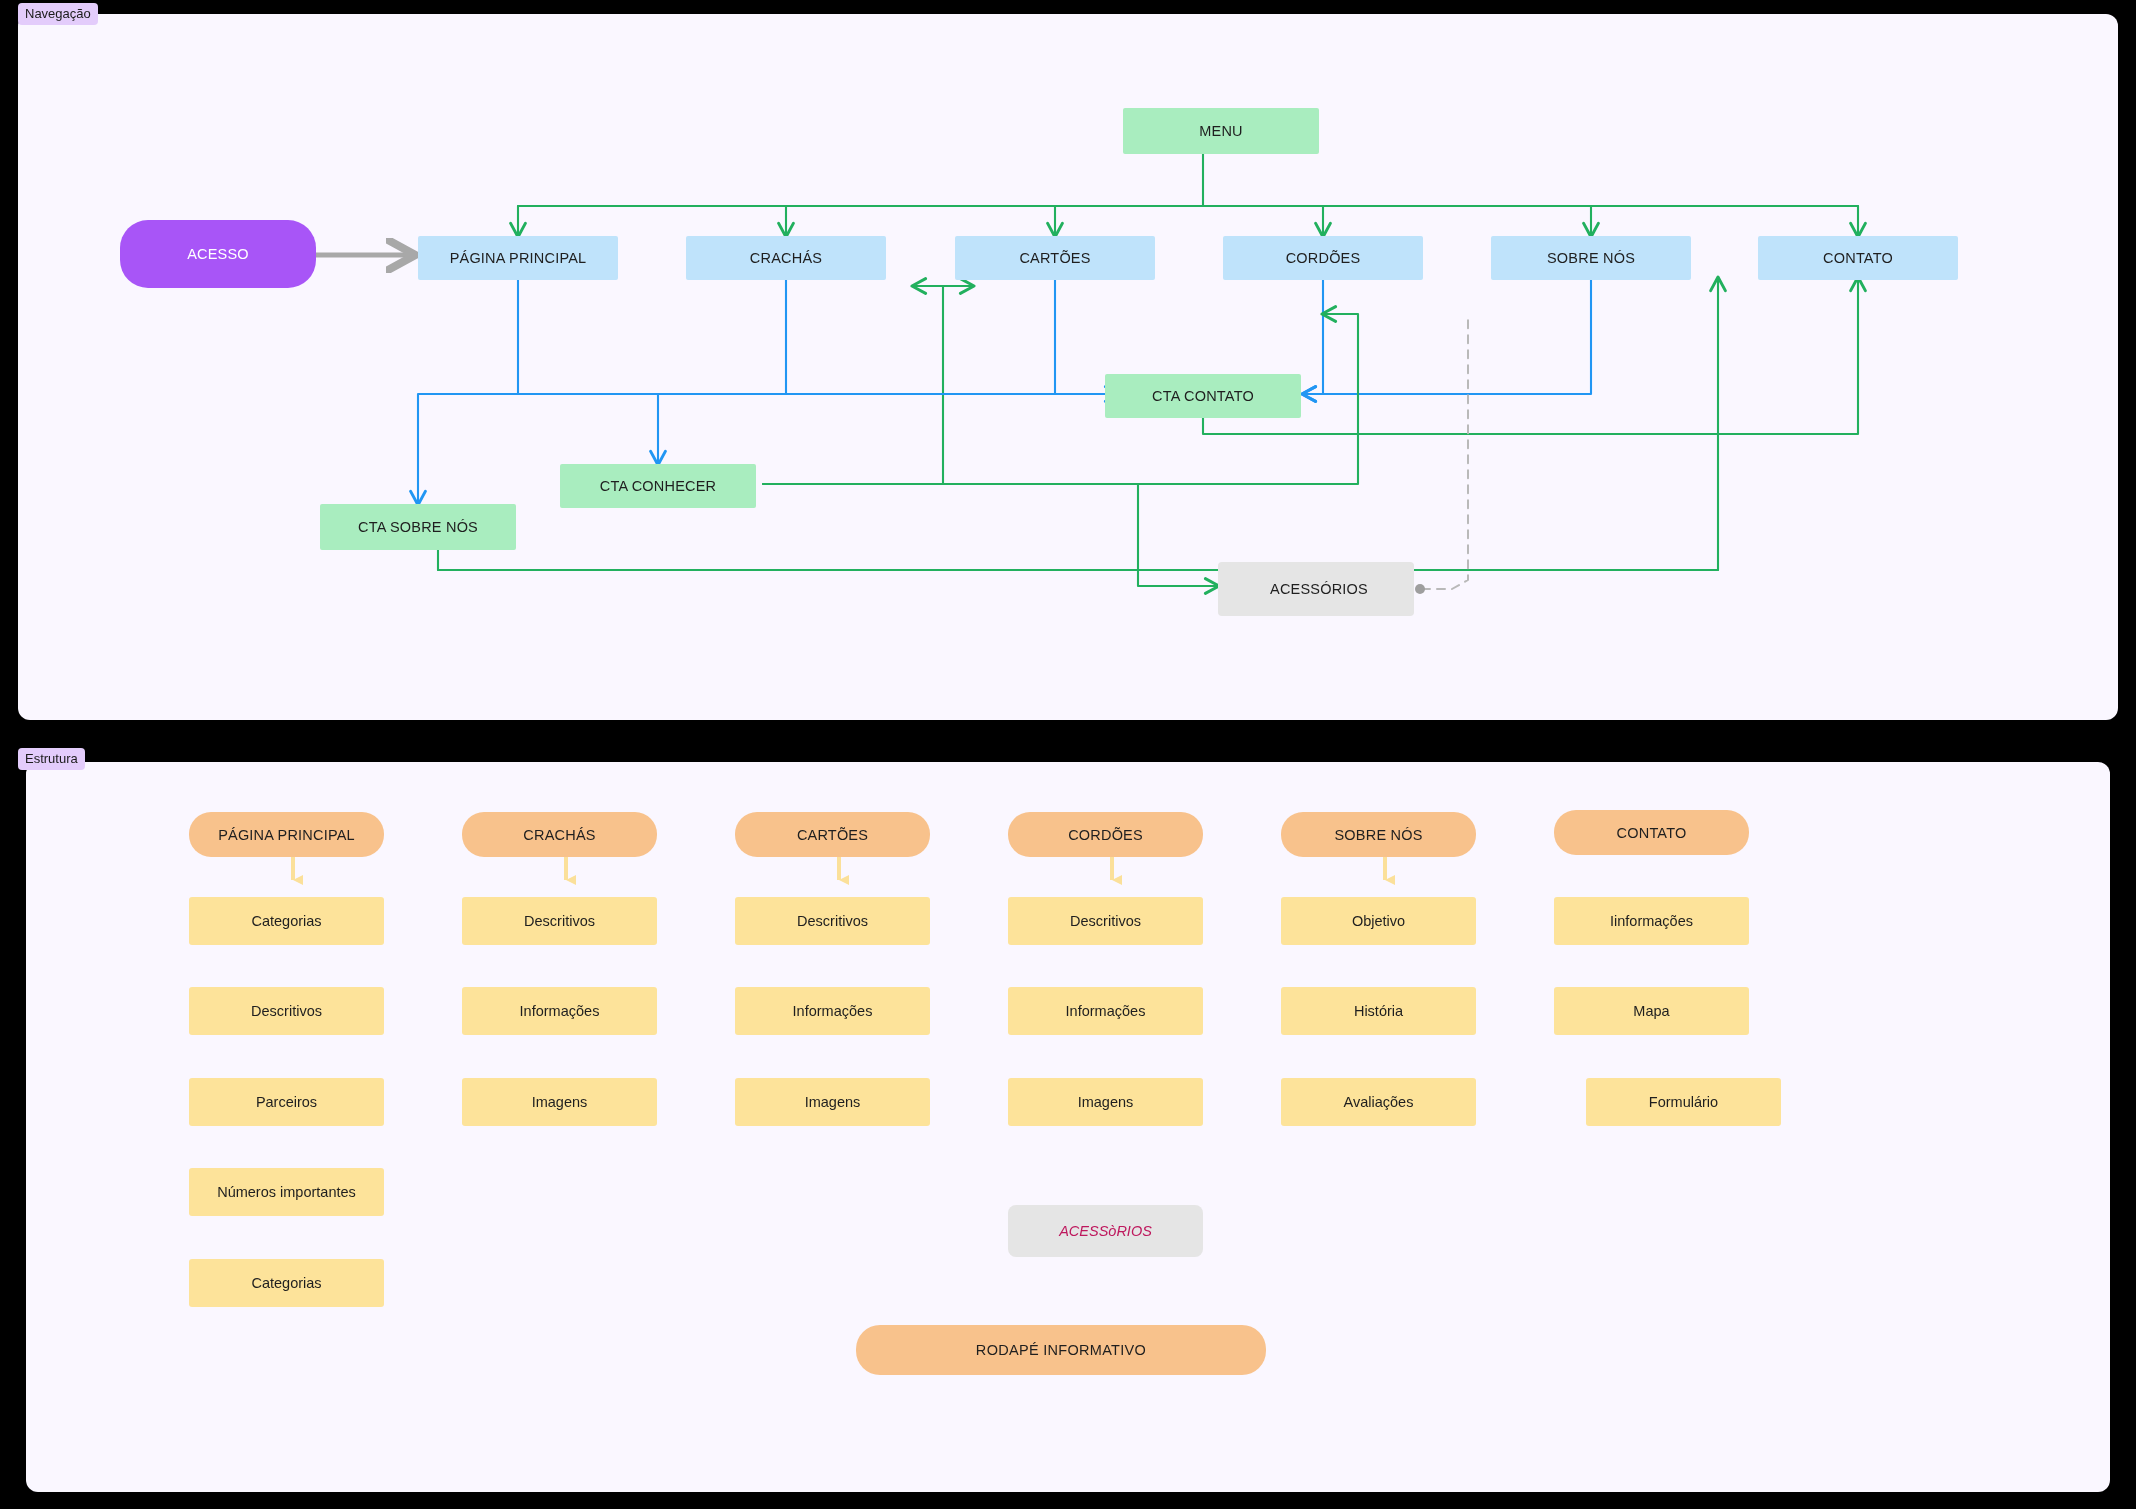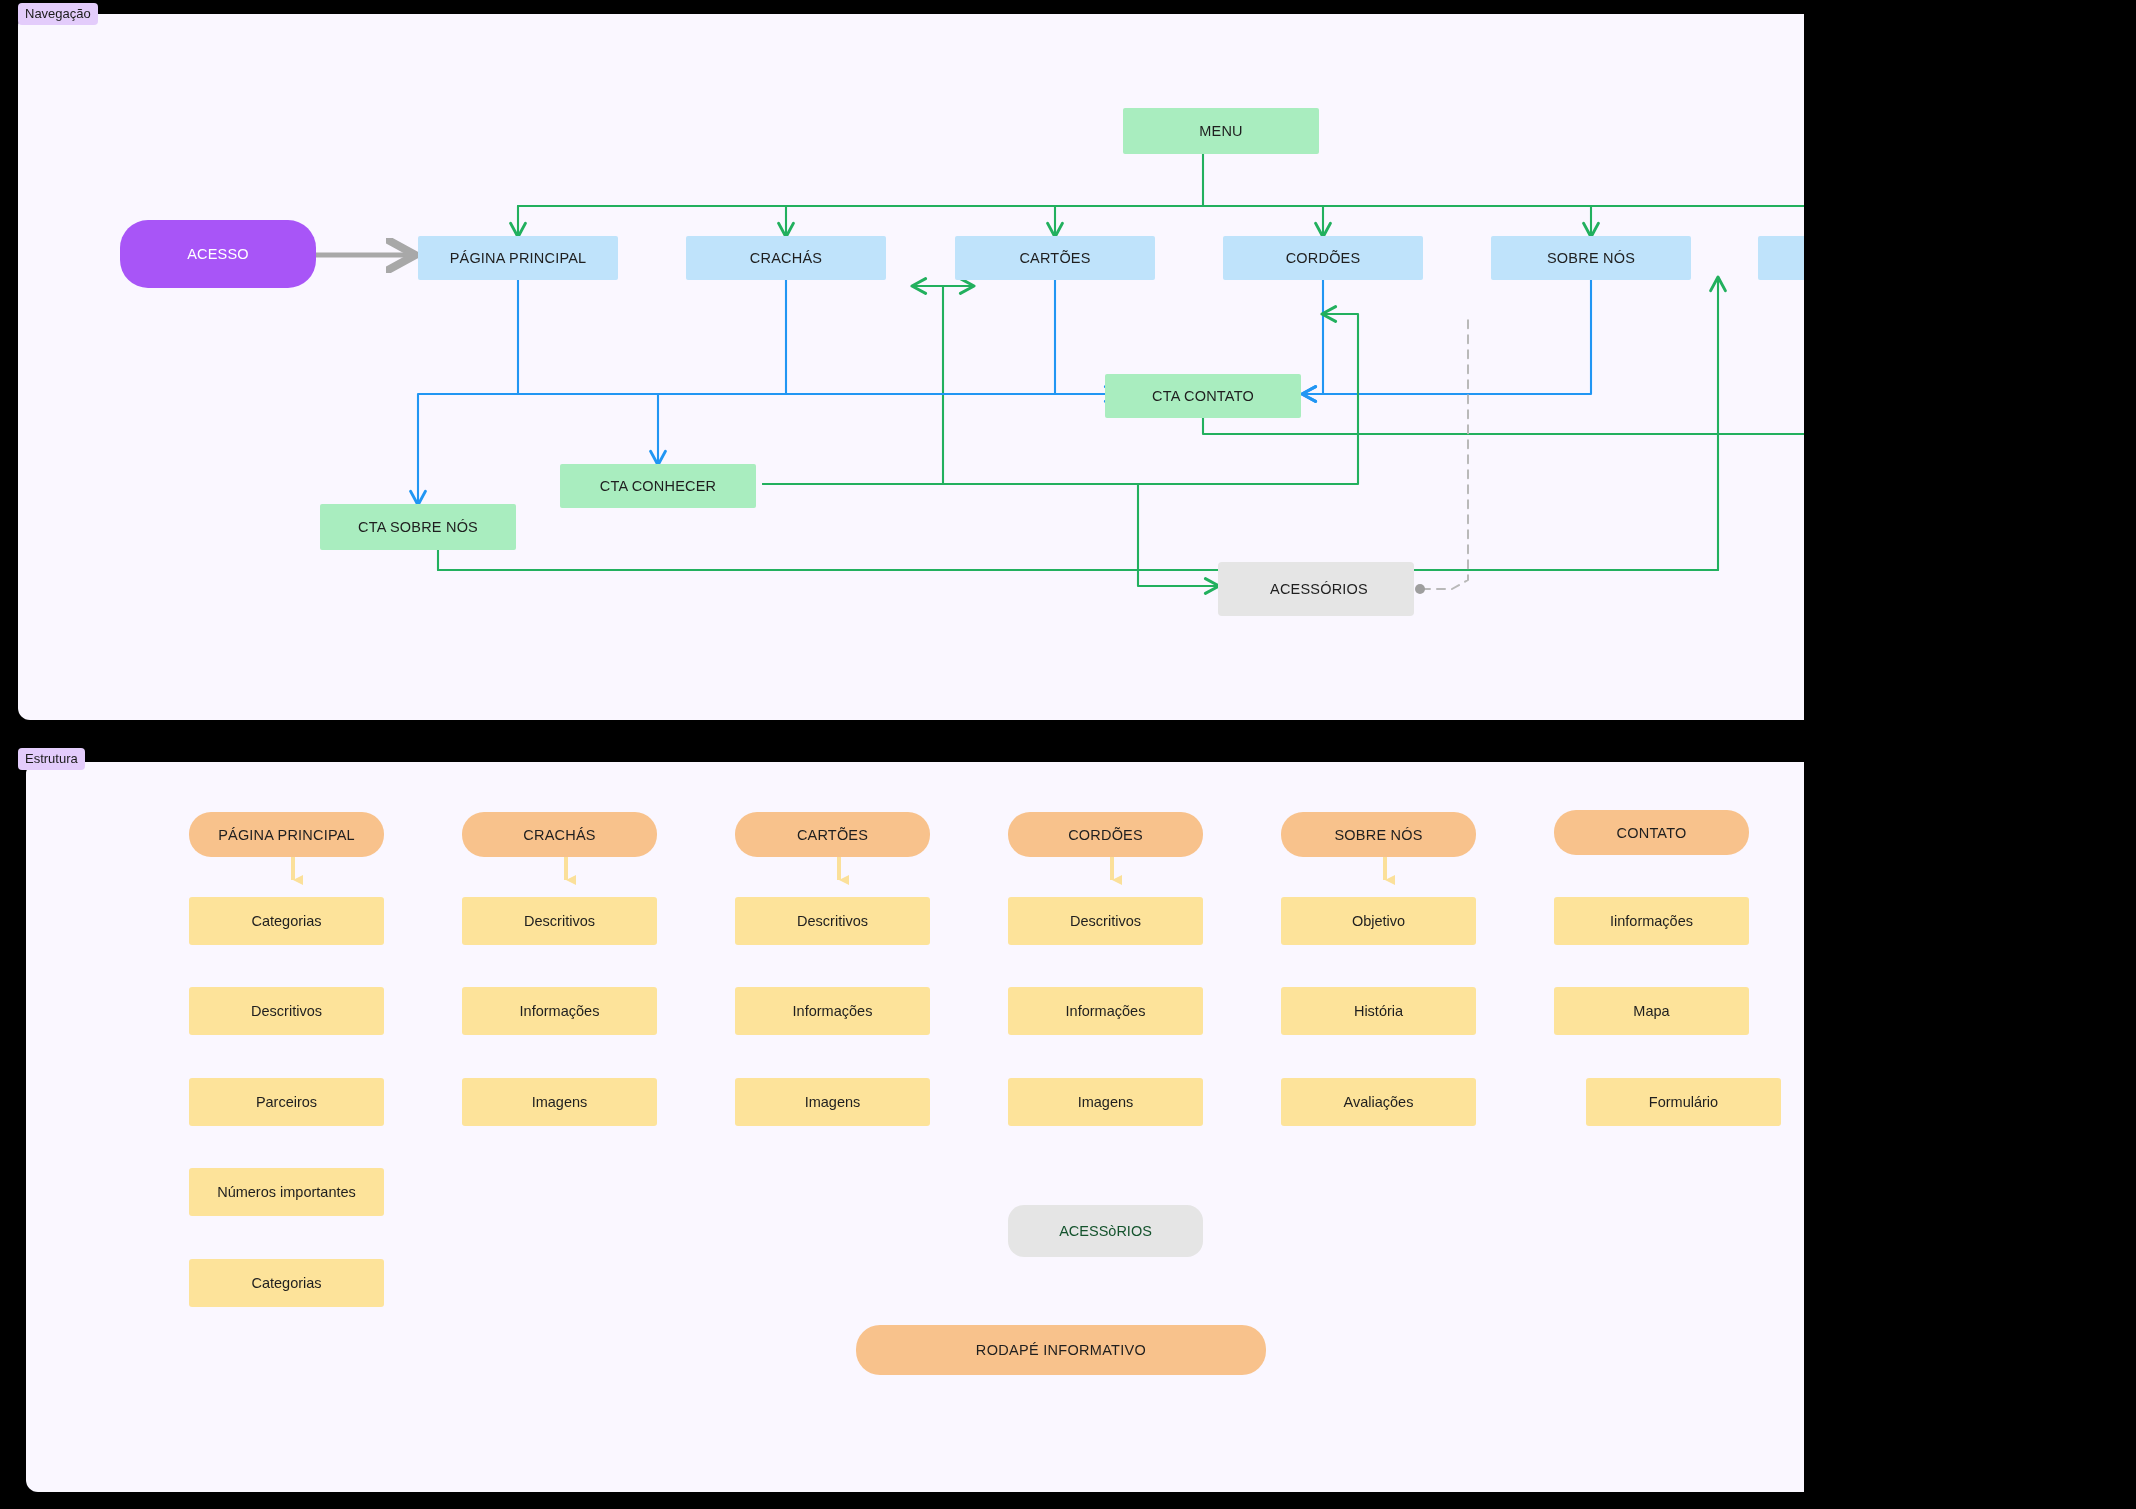--- a/index.html
+++ b/index.html
@@ -3,21 +3,21 @@
 <meta charset="utf-8">
 <style>
   * { box-sizing: border-box; }
   html, body {
     margin: 0; padding: 0;
     background: #000000;
     font-family: "Liberation Sans", sans-serif;
   }
   #root {
     position: relative;
-    width: 1804px;
+    width: 2136px;
     height: 1509px;
     background: #000000;
     overflow: hidden;
   }
 
   
   .badge {
     position: absolute;
     background: #e3ccfb;
     color: #1b1b1b;
@@ -87,25 +87,26 @@
     border-radius: 3px;
     font-size: 14.5px;
     text-align: center;
     padding: 8px 8px;
     font-family: "Liberation Sans", sans-serif;
   }
   .s-gray {
     position: absolute;
     display: flex; align-items: center; justify-content: center;
     background: #e5e5e5;
-    color: #14532d;
-    border-radius: 16px;
-    font-size: 14.5px;
-    text-align: center;
-    font-family: "Liberation Sans", sans-serif;
+    color: #be185d;
+    border-radius: 8px;
+    font-size: 14.5px;
+    text-align: center;
+    font-family: "Liberation Sans", sans-serif;
+    font-style: italic;
   }
   .s-footer {
     position: absolute;
     display: flex; align-items: center; justify-content: center;
     background: #f8c28c;
     color: #1f1f1f;
     border-radius: 24px;
     font-size: 14.5px;
     letter-spacing: .3px;
     text-align: center;

